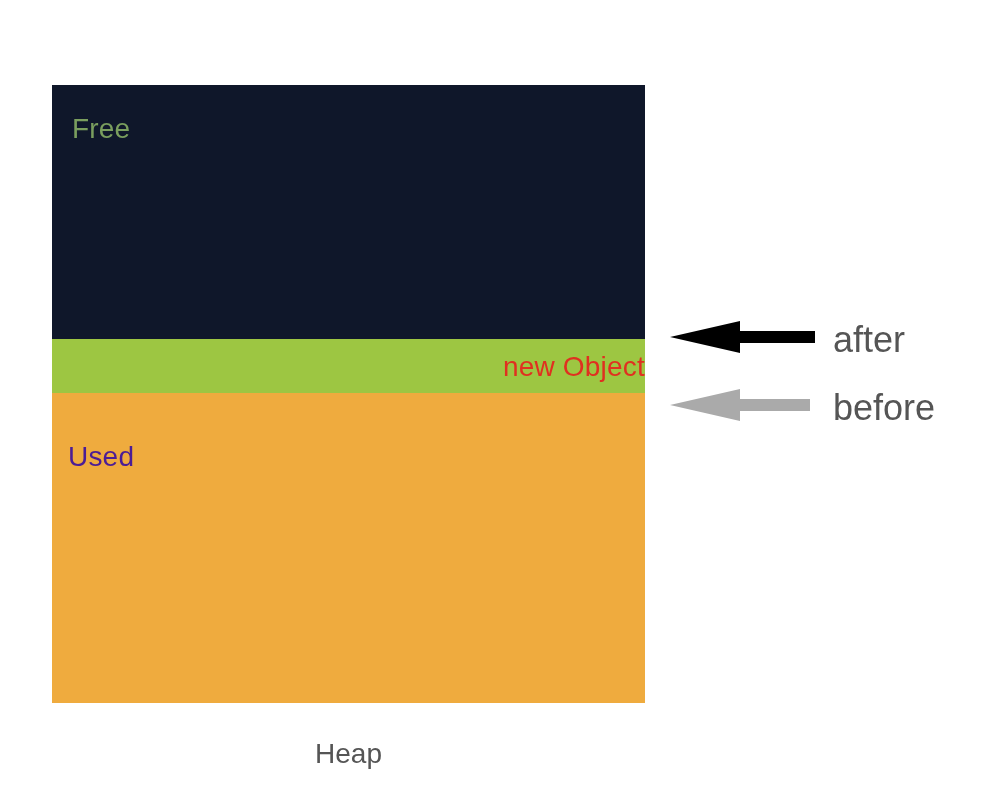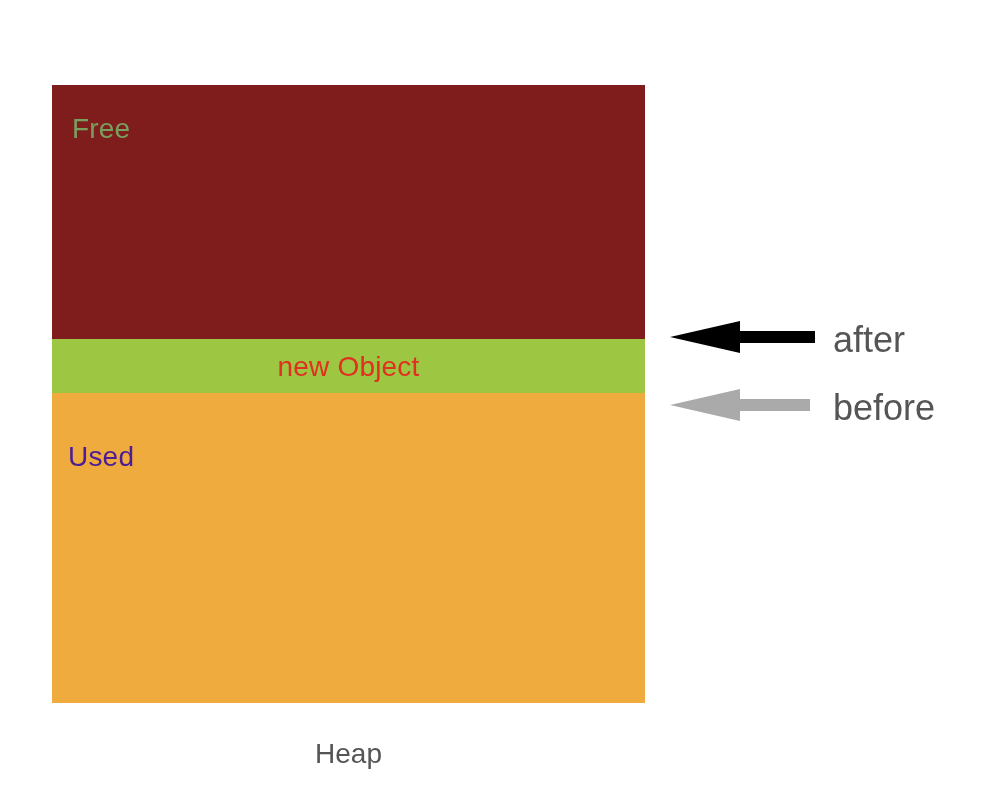--- a/index.html
+++ b/index.html
@@ -106,26 +106,26 @@
     white-space: pre;
   }
 </style>
 </head>
 <body>
 
 <div id="canvas" style="background: rgb(255, 255, 255);">
 
   <div class="heap-stack">
 
-    <div class="band band-free" style="background: #7f1d1d;">
+    <div class="band band-free" style="background: #0f172a;">
       <span class="band-label label-free" style="color: rgb(122, 158, 94);">Free</span>
     </div>
 
     <div class="band band-object" style="background: rgb(157, 198, 66);">
-      <span class="band-label label-object" style="color: rgb(224, 48, 32);">new Object</span>
+      <span class="band-label label-object" style="color: rgb(224, 48, 32); text-align: right;">new Object</span>
     </div>
 
     <div class="band band-used" style="background: rgb(239, 171, 62);">
       <span class="band-label label-used" style="color: #4c1d95;">Used</span>
     </div>
 
   </div>
 
   <div class="heap-caption" style="color: rgb(85, 85, 85);">Heap</div>
 

